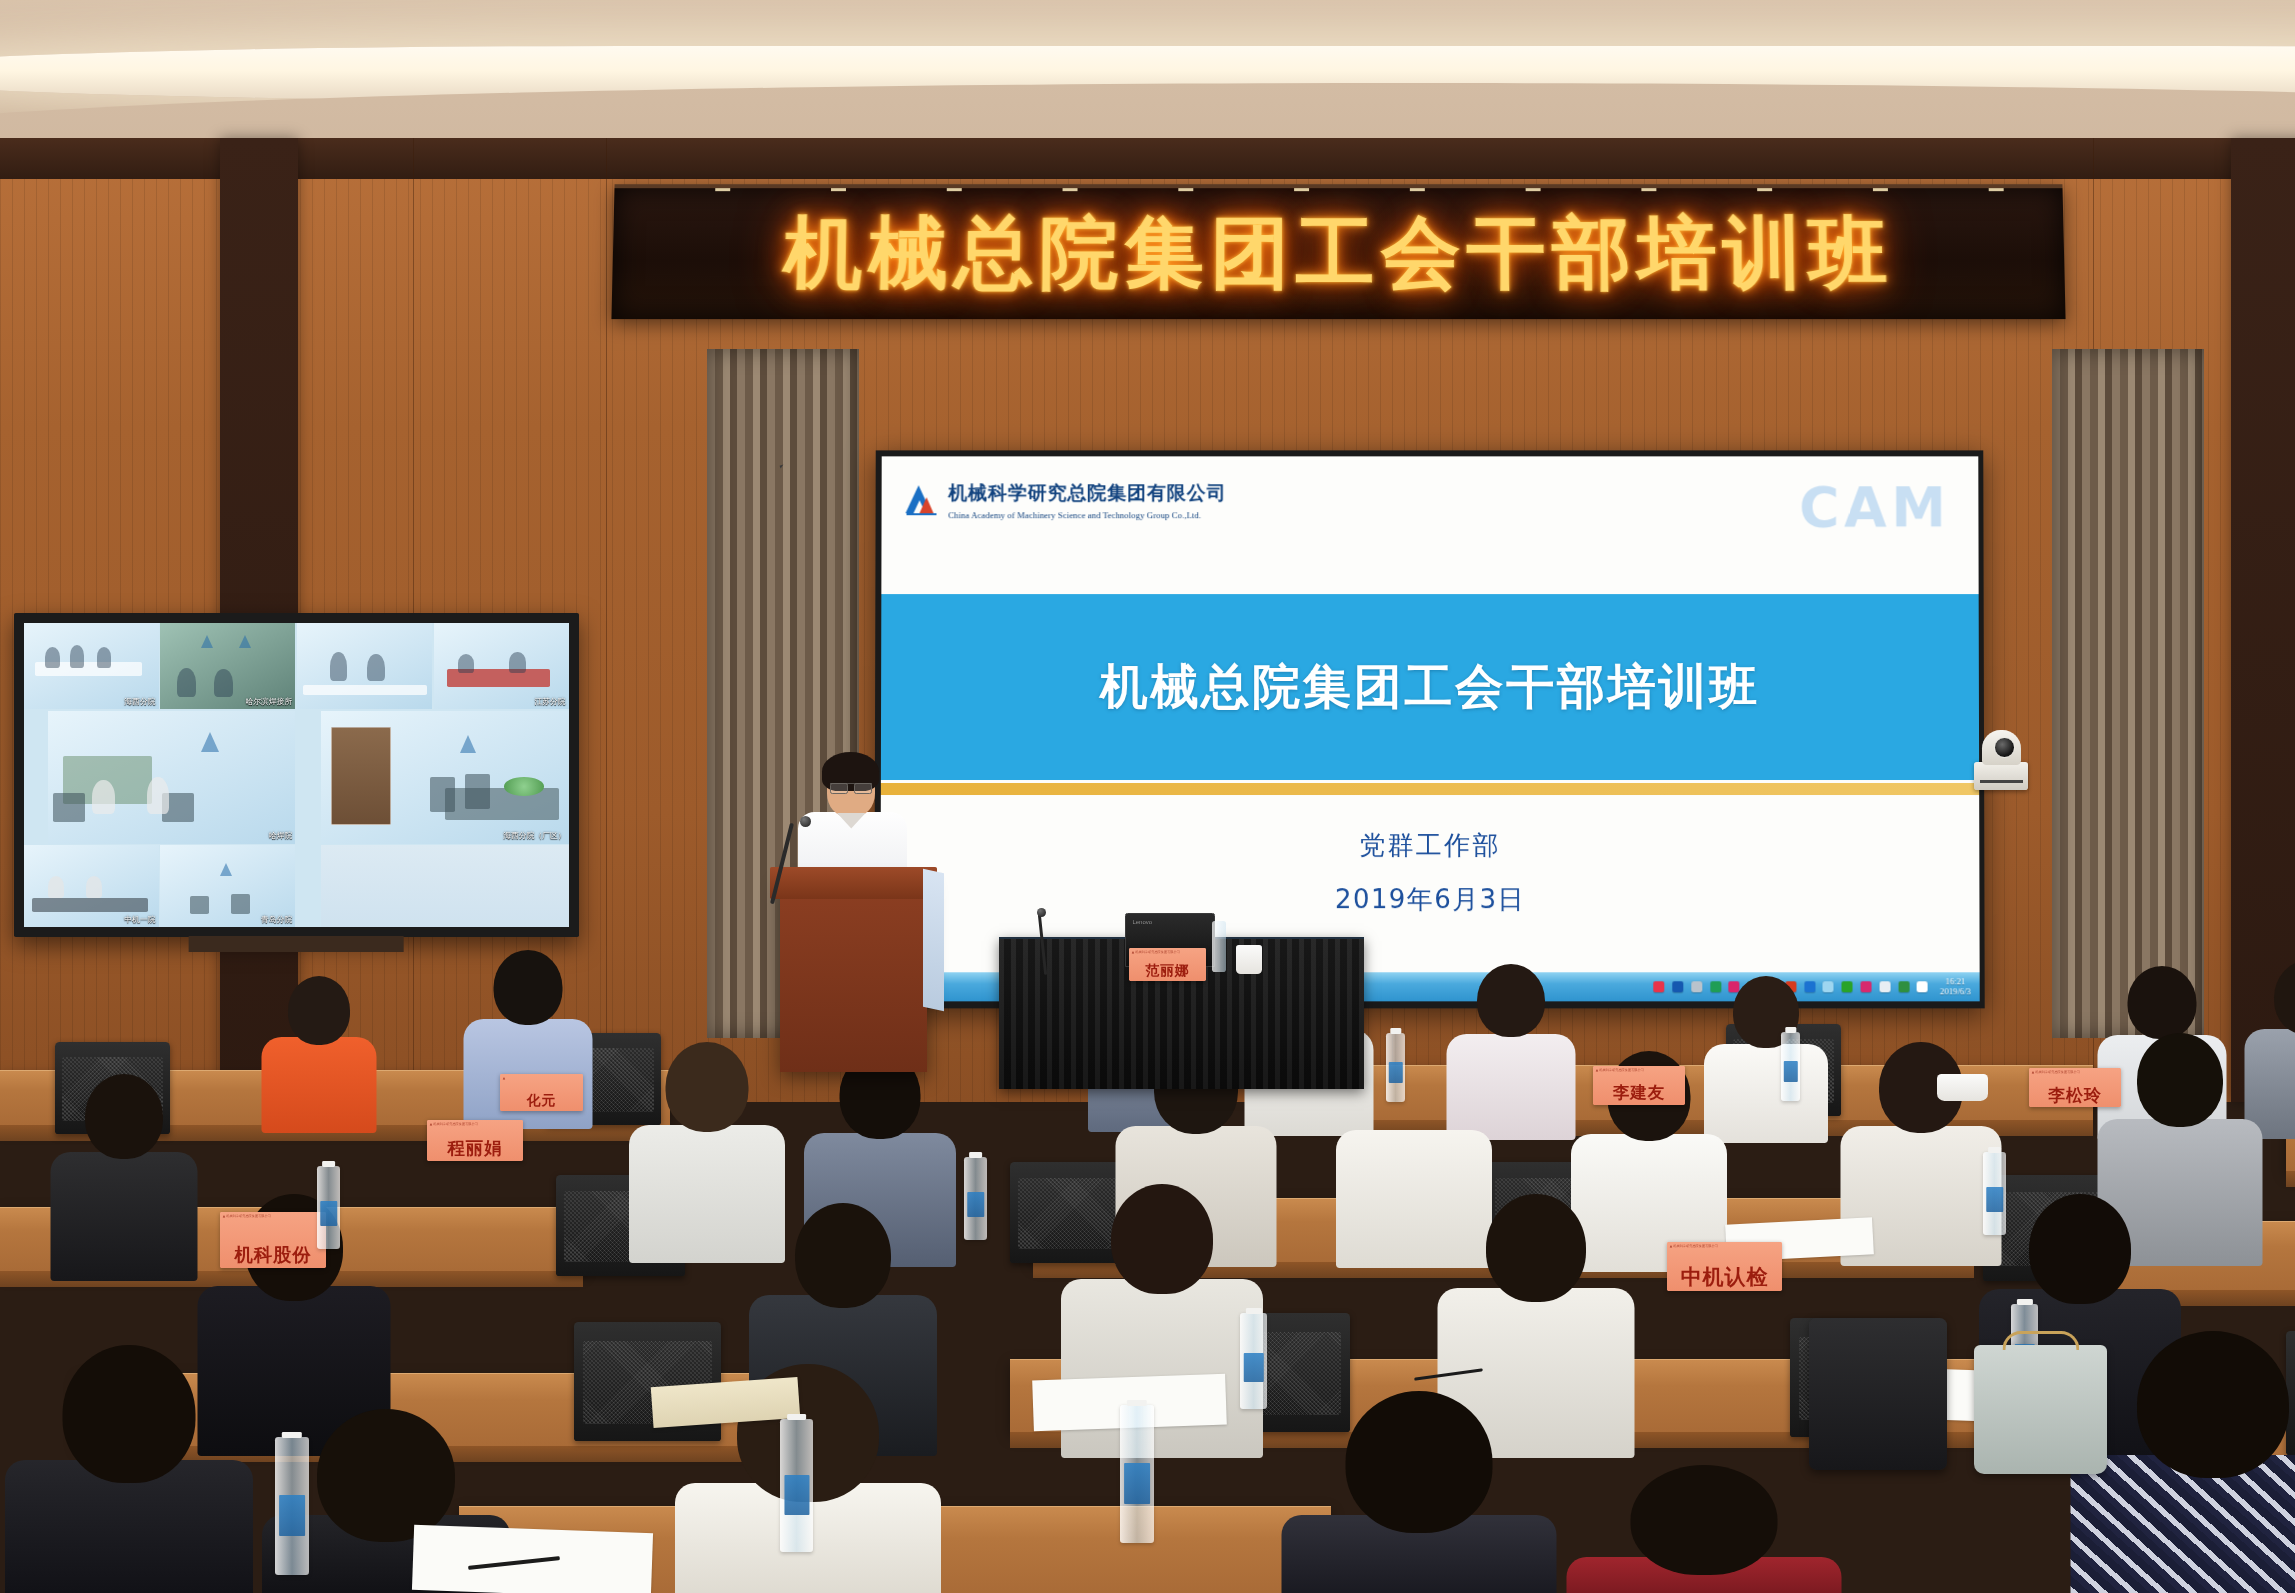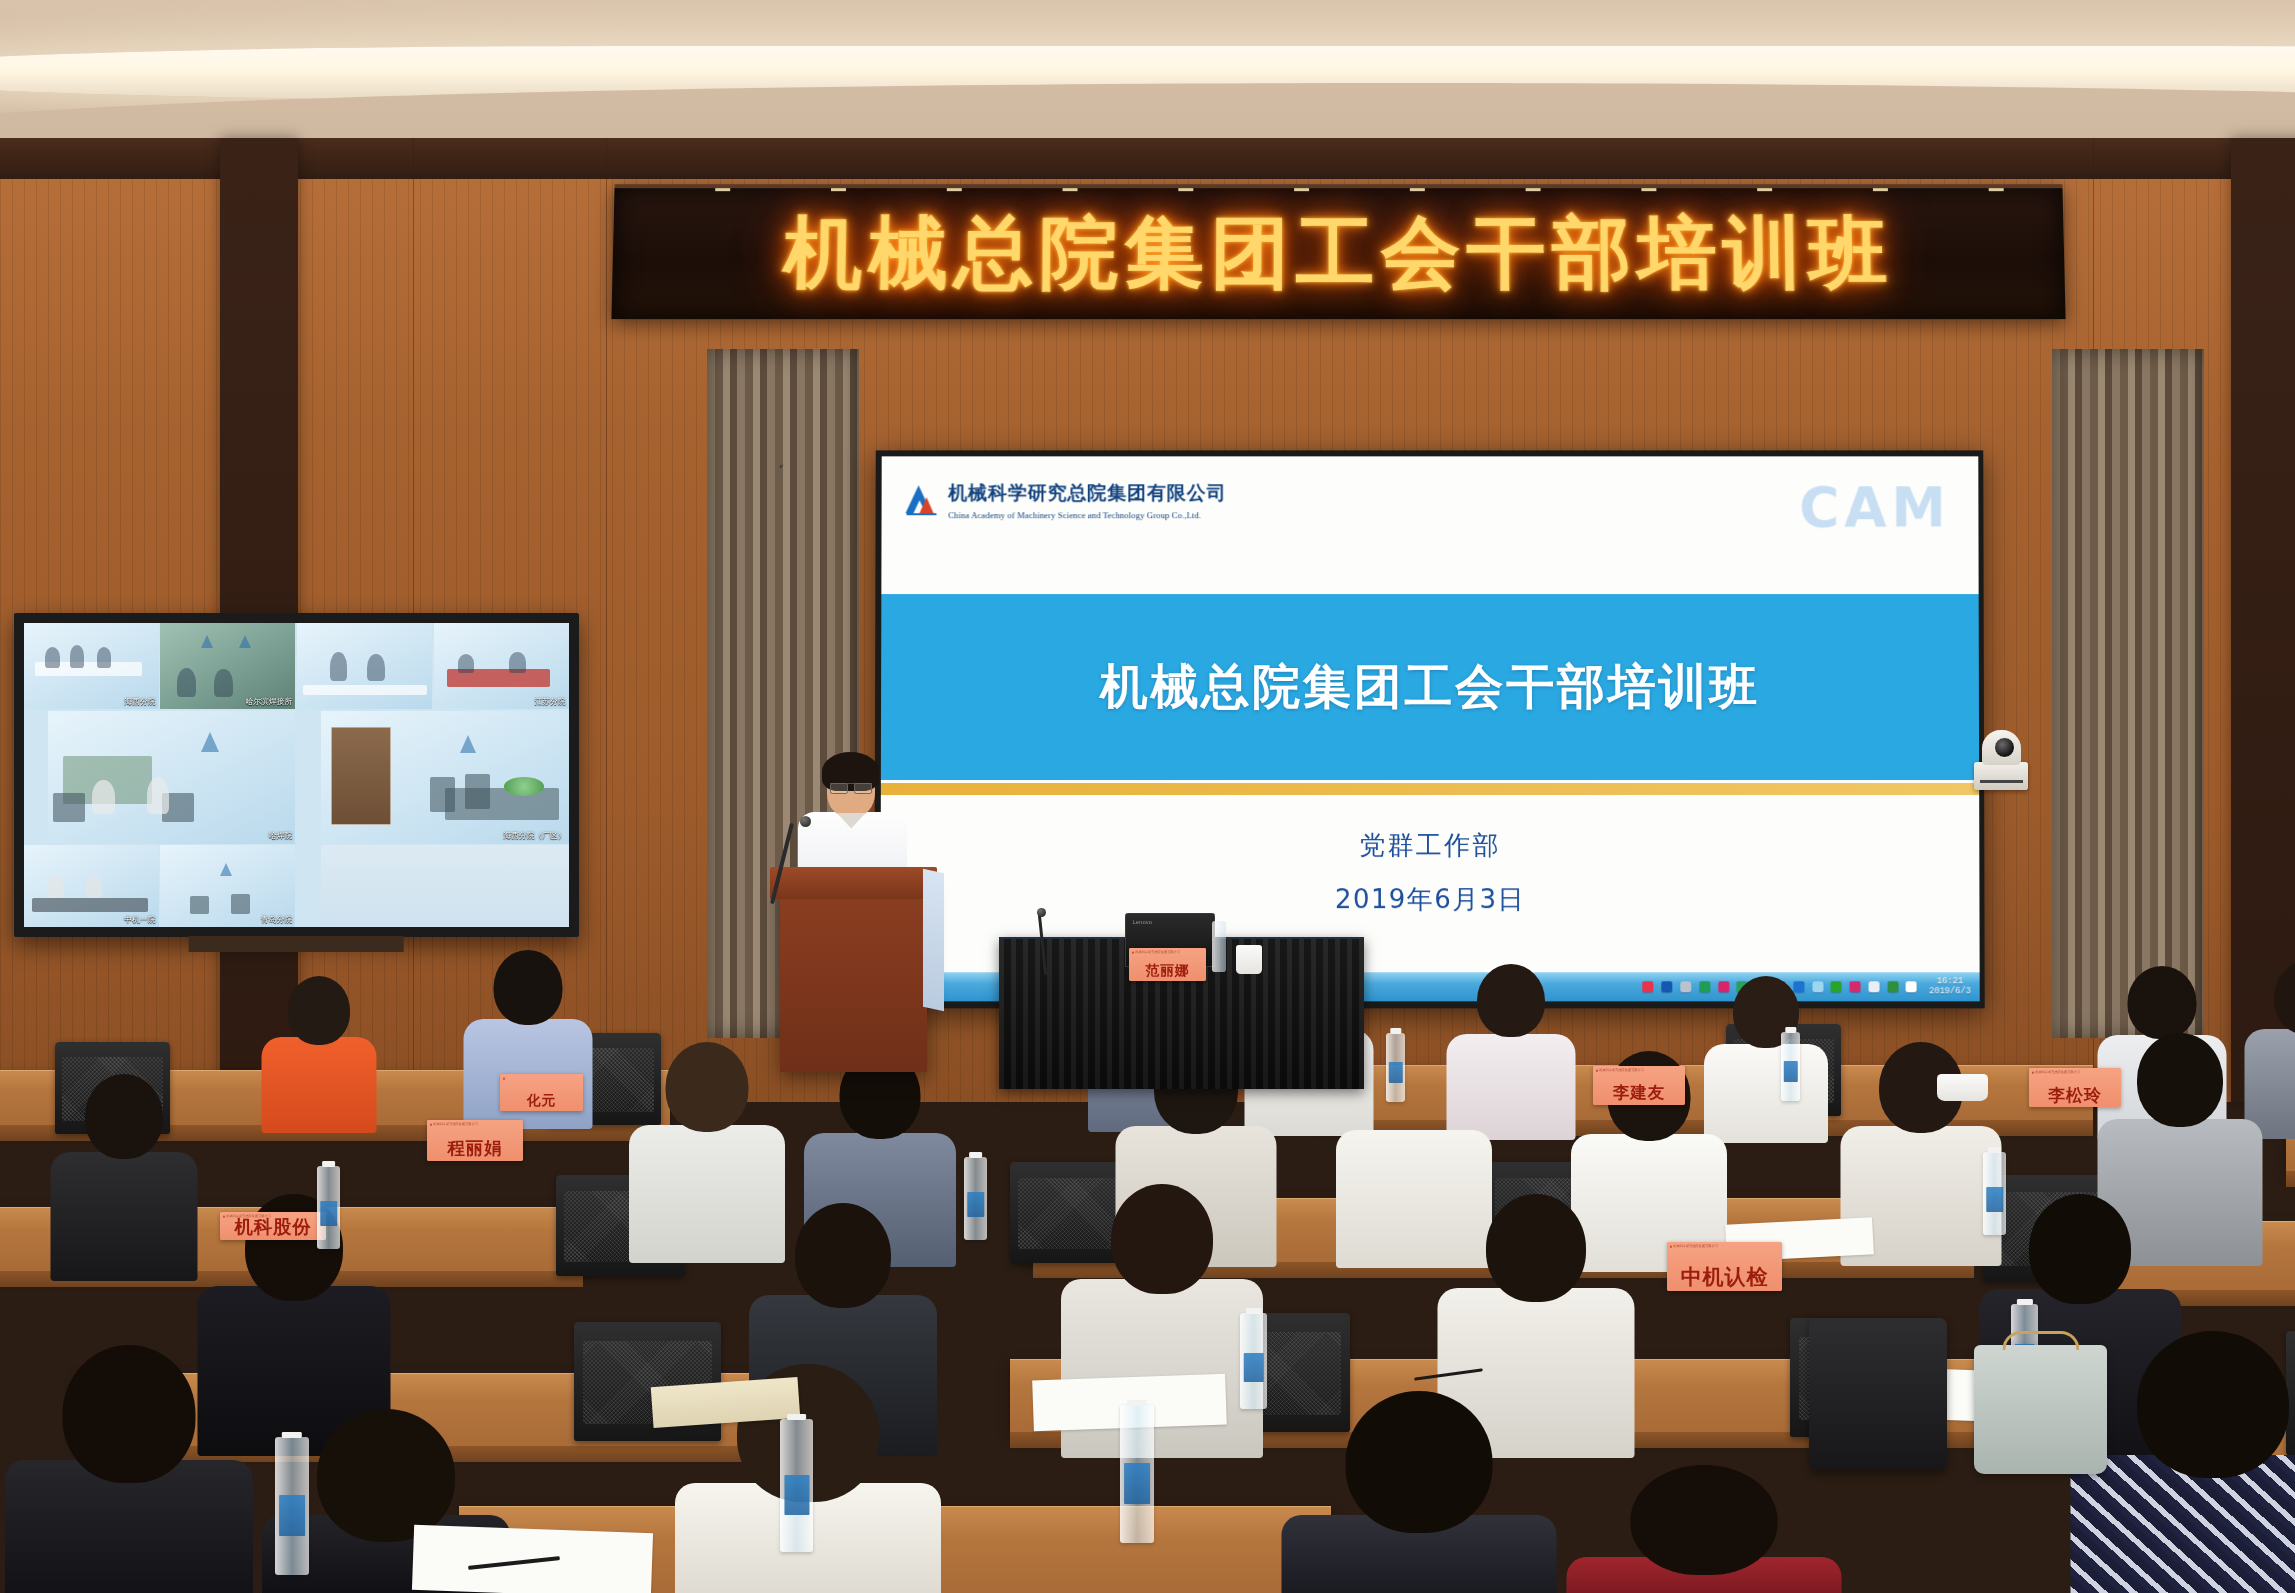--- a/index.html
+++ b/index.html
@@ -192,21 +192,21 @@
     display:flex; align-items:center; justify-content:flex-end;
     padding-right:8.3px; gap:0;
   }
   .tray { display:flex; align-items:center; gap:7.8px; margin-right:12px; }
   .tray-ico {
     width:11px; height:11px; border-radius:2.3px;
     display:inline-block;
     box-shadow:0 0.5px 0.9px rgba(0,0,0,.2);
   }
   .tray-clock {
-    font-family:Liberation Mono, monospace;
+    font-family:Liberation Serif, serif;
     font-size:8.7px; color:#ffffff; line-height:1.15; text-align:center;
     text-shadow:0 0.5px 0.5px rgba(0,0,0,.3);
   }
   .slide-cursor {
     position:absolute; left:780px; top:465px;
     width:0; height:0;
     border-left:4.6px solid #3a3a3a;
     border-bottom:3.2px solid transparent;
     transform:rotate(-20deg);
   }
@@ -765,21 +765,21 @@
   <div class="desk" style="left:0px;    top:1207px; width:583px; height:64px;">
       <div class="desk-front"></div>
     </div>
   <div class="desk" style="left:1033px; top:1198px; width:941px; height:64px;">
       <div class="desk-front"></div>
     </div>
   <div class="desk" style="left:2084px; top:1221px; width:749px; height:69px;">
       <div class="desk-front"></div>
     </div>
 
-  <div class="placard" style="left:220px; top:1212px;width:106px;height:28px;z-index:9">
+  <div class="placard" style="left:220px; top:1212px;width:106px;height:56px;z-index:9">
     <span class="placard-logo">▲ 机械科学研究总院集团有限公司</span>
     <span class="placard-text" style="font-size:18.4px">机科股份</span>
 
   </div>
   <div class="placard" style="left:1667px;top:1242px;width:115px;height:49px;z-index:9">
     <span class="placard-logo">▲ 机械科学研究总院集团有限公司</span>
     <span class="placard-text" style="font-size:21px">中机认检</span>
 
   </div>
   <div class="placard" style="left:427px; top:1120px;width:96px;height:41px;z-index:9">

